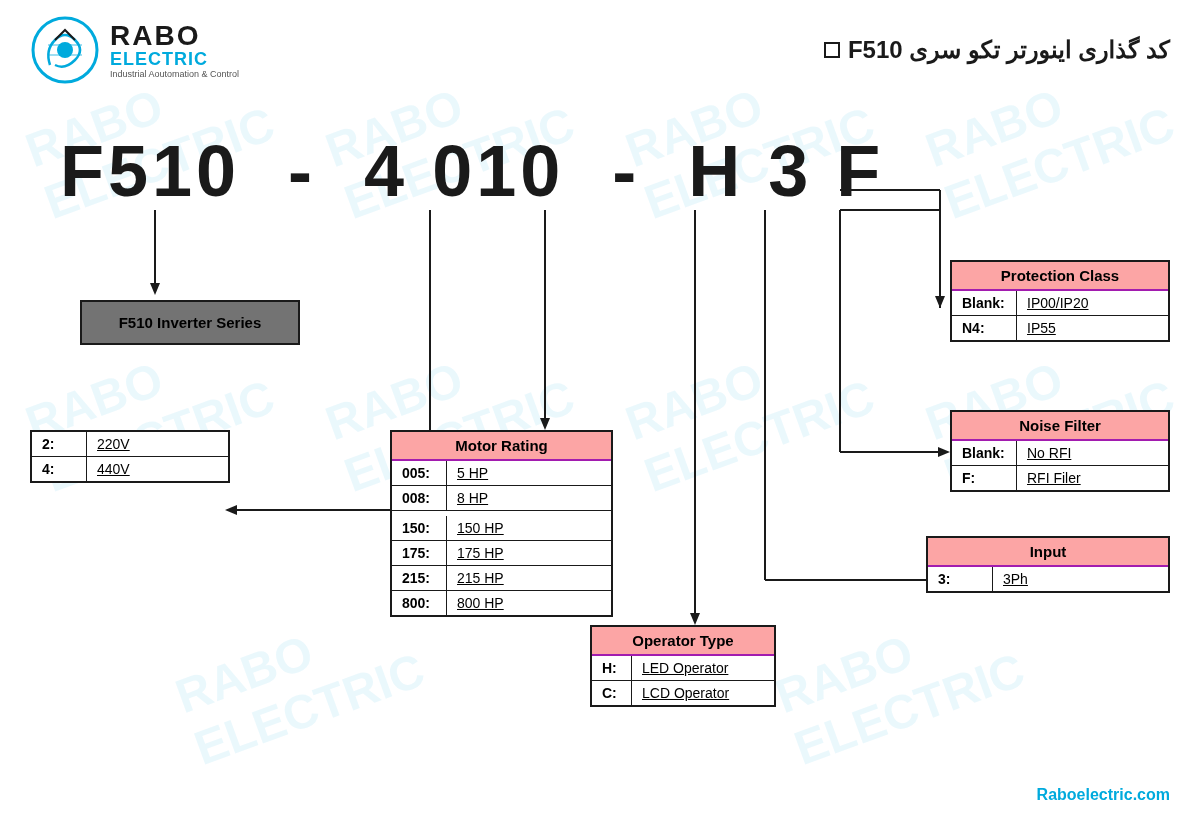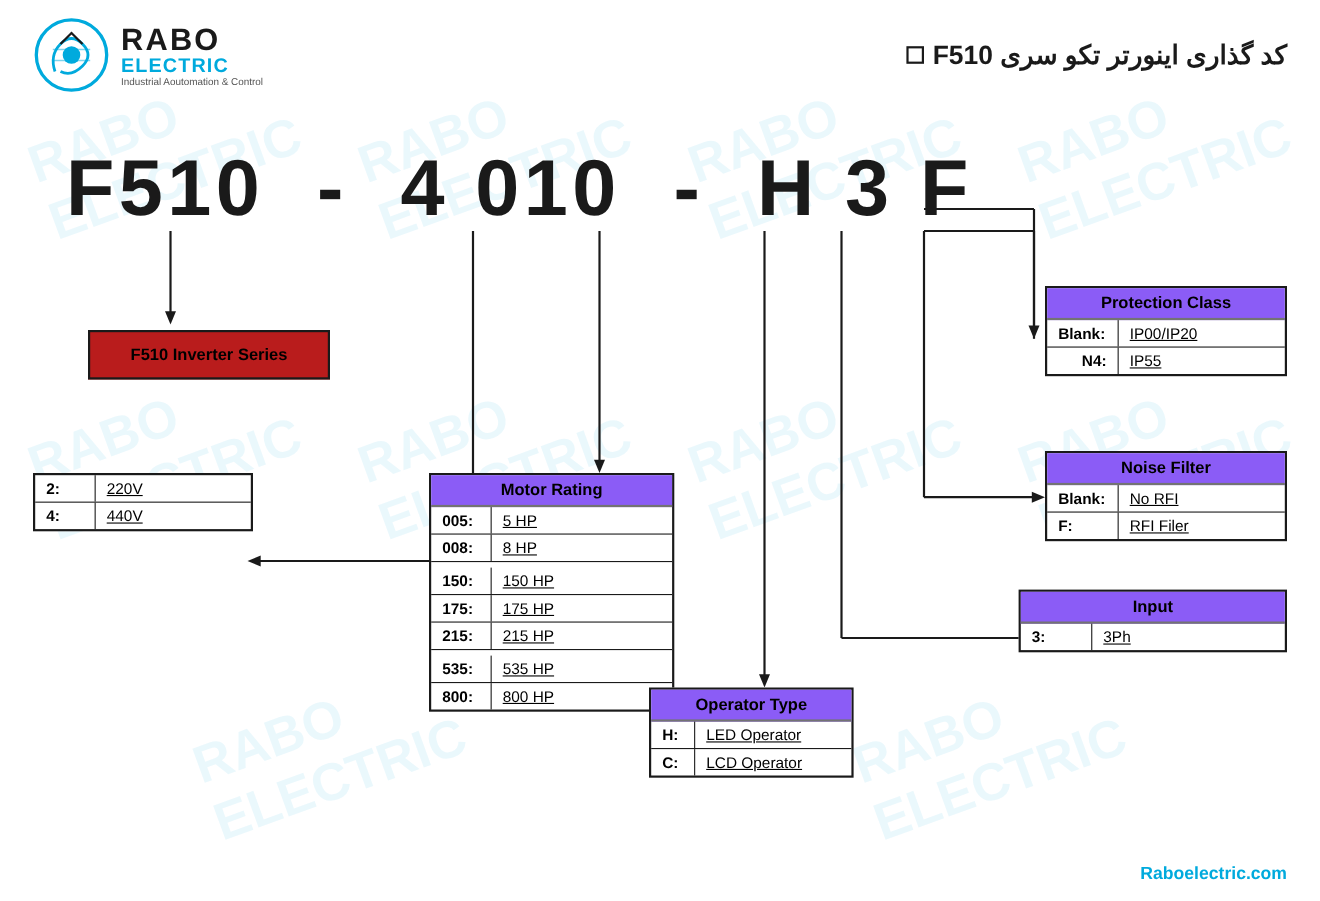--- a/index.html
+++ b/index.html
@@ -119,26 +119,26 @@
     }
 
     
     .info-box {
       position: absolute;
       border: 2px solid #1a1a1a;
       background: #fff;
     }
 
     .box-header {
-      background: #8b5cf6;
+      background: #fca5a5;
       text-align: center;
       font-weight: bold;
       font-size: 15px;
       padding: 5px 10px;
-      border-bottom: 2px solid #737373;
+      border-bottom: 2px solid #a21caf;
     }
 
     .box-row {
       display: flex;
       border-bottom: 1px solid #1a1a1a;
       font-size: 14px;
     }
     .box-row:last-child {
       border-bottom: none;
     }
@@ -292,21 +292,21 @@
     <polygon points="950,352 938,347 938,357" fill="#1a1a1a"></polygon>
 
     <line x1="840" y1="110" x2="940" y2="110" stroke="#1a1a1a" stroke-width="2"></line>
     <line x1="940" y1="110" x2="940" y2="198" stroke="#1a1a1a" stroke-width="2"></line>
     <polygon points="940,208 935,196 945,196" fill="#1a1a1a"></polygon>
 
     <line x1="840" y1="90" x2="940" y2="90" stroke="#1a1a1a" stroke-width="2"></line>
     <line x1="940" y1="90" x2="940" y2="208" stroke="#1a1a1a" stroke-width="2"></line>
   </svg>
 
-  <div class="info-box f510-box" style="position:absolute; top:200px; left:80px; width:220px; border:2px solid #1a1a1a; padding:12px 16px; font-weight:bold; font-size:15px; text-align:center; background:#b91c1c;">
+  <div class="info-box f510-box" style="position:absolute; top:200px; left:80px; width:220px; border:2px solid #1a1a1a; padding:12px 16px; font-weight:bold; font-size:15px; text-align:center; background:#737373;">
     <span>F510 Inverter Series</span>
   </div>
 
   <div class="info-box voltage-box">
     <div class="box-row">
       <div class="box-cell box-cell-key">2:</div>
       <div class="box-cell box-cell-val">220V</div>
     </div>
     <div class="box-row">
       <div class="box-cell box-cell-key">4:</div>
@@ -329,38 +329,34 @@
       <div class="box-cell box-cell-val">150 HP</div>
     </div>
     <div class="box-row">
       <div class="box-cell box-cell-key">175:</div>
       <div class="box-cell box-cell-val">175 HP</div>
     </div>
     <div class="box-row">
       <div class="box-cell box-cell-key">215:</div>
       <div class="box-cell box-cell-val">215 HP</div>
     </div>
-    <div class="box-row" style="border-top:1px solid transparent; margin-top:4px;">
-      <div class="box-cell box-cell-key">535:</div>
-      <div class="box-cell box-cell-val">535 HP</div>
-    </div>
     <div class="box-row">
       <div class="box-cell box-cell-key">800:</div>
       <div class="box-cell box-cell-val">800 HP</div>
     </div>
   </div>
 
   <div class="info-box protection-box">
     <div class="box-header">Protection Class</div>
     <div class="box-row">
       <div class="box-cell box-cell-key" style="min-width:65px;">Blank:</div>
       <div class="box-cell box-cell-val">IP00/IP20</div>
     </div>
     <div class="box-row">
-      <div class="box-cell box-cell-key" style="min-width:65px;text-align:right;">N4:</div>
+      <div class="box-cell box-cell-key" style="min-width:65px;">N4:</div>
       <div class="box-cell box-cell-val">IP55</div>
     </div>
   </div>
 
   <div class="info-box noise-box">
     <div class="box-header">Noise Filter</div>
     <div class="box-row">
       <div class="box-cell box-cell-key" style="min-width:65px;">Blank:</div>
       <div class="box-cell box-cell-val">No RFI</div>
     </div>

